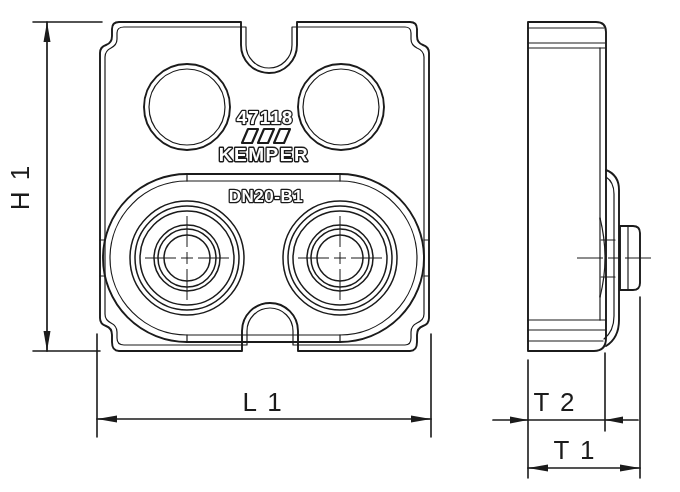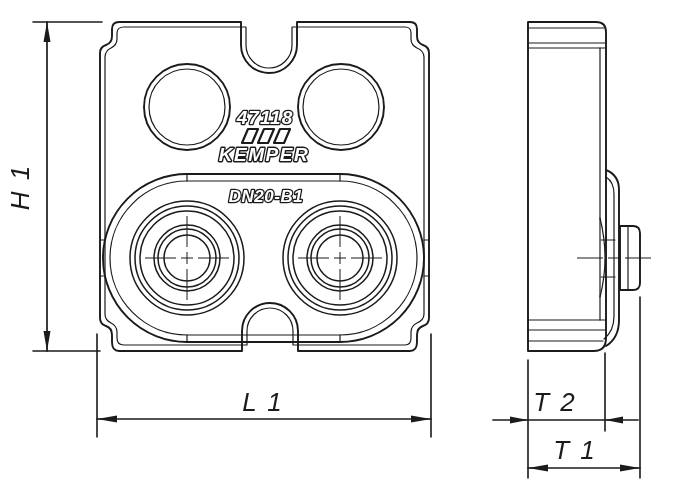--- a/index.html
+++ b/index.html
@@ -1,17 +1,17 @@
 <!DOCTYPE html>
 <html><head>
 <meta charset="utf-8">
 <style>
   html,body{margin:0;padding:0;background:#ffffff;}
   .stage{position:relative;width:680px;height:492px;background:#ffffff;overflow:hidden;
-         font-family:"Liberation Sans",sans-serif;font-style:italic;}
+         font-family:"Liberation Sans",sans-serif;}
   svg{display:block;}
   .obj{stroke:#1b1b1b;fill:none;stroke-width:1.9;stroke-linejoin:round;stroke-linecap:round;}
   .med{stroke:#1b1b1b;fill:none;stroke-width:1.5;stroke-linejoin:round;stroke-linecap:round;}
   .thin{stroke:#1b1b1b;fill:none;stroke-width:1.2;stroke-linejoin:round;stroke-linecap:round;}
   .cl{stroke:#1b1b1b;fill:none;stroke-width:1;}
   .dim{stroke:#1b1b1b;fill:none;stroke-width:1.7;stroke-linecap:round;}
   .ext{stroke:#1b1b1b;fill:none;stroke-width:1.6;stroke-linecap:round;}
   .arr{fill:#1b1b1b;stroke:none;}
   .dim-label{font-family:"Liberation Sans",sans-serif;font-size:26px;fill:#1b1b1b;letter-spacing:2px;}
   .brand{font-family:"Liberation Sans",sans-serif;font-weight:bold;fill:#ffffff;

